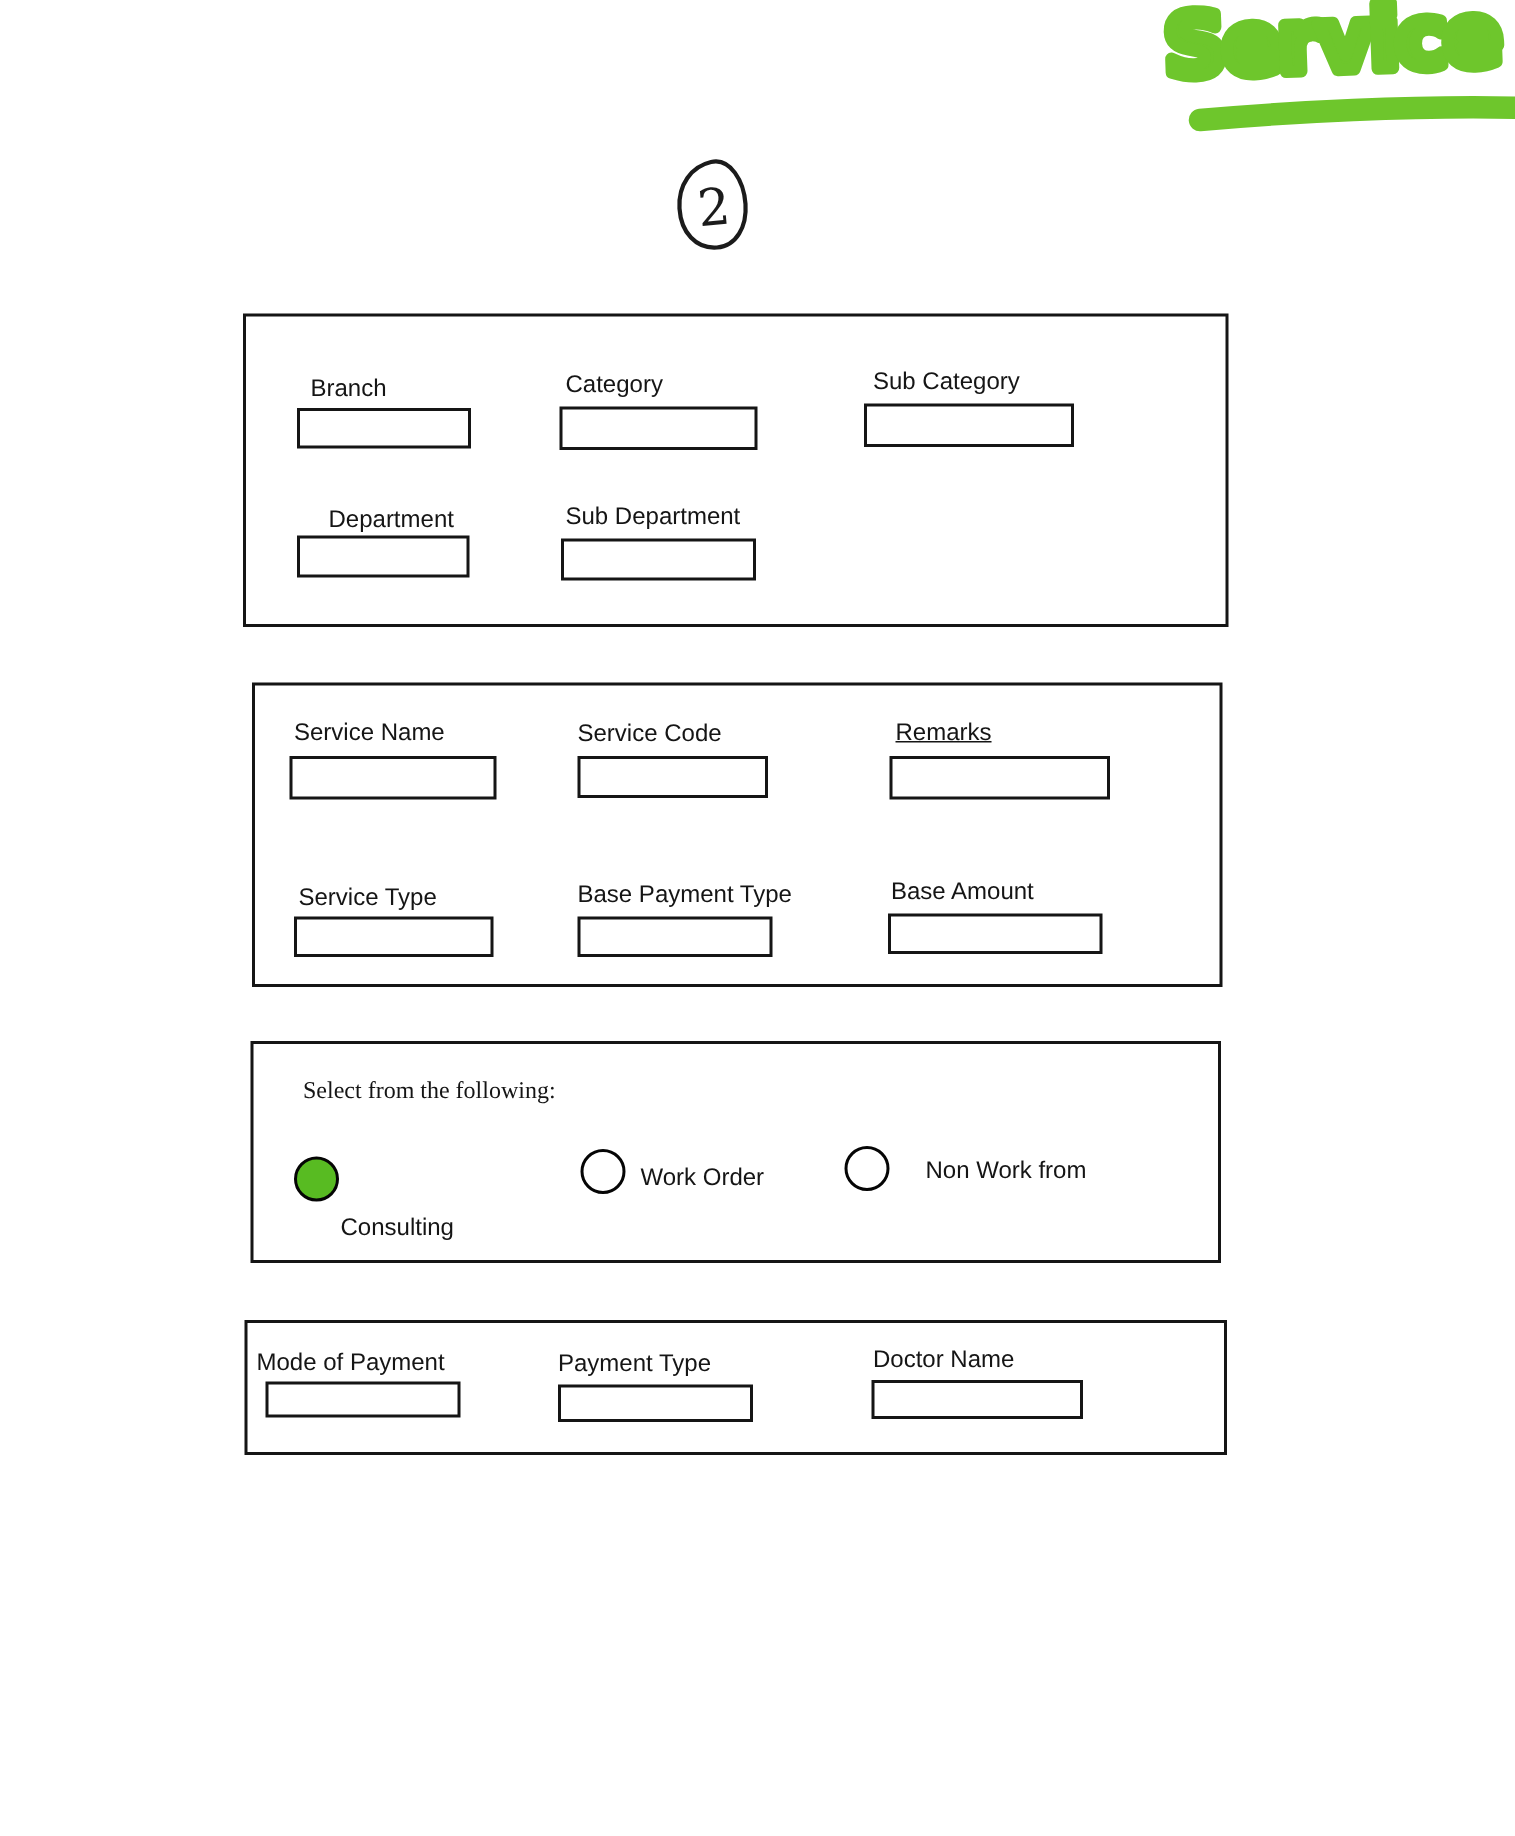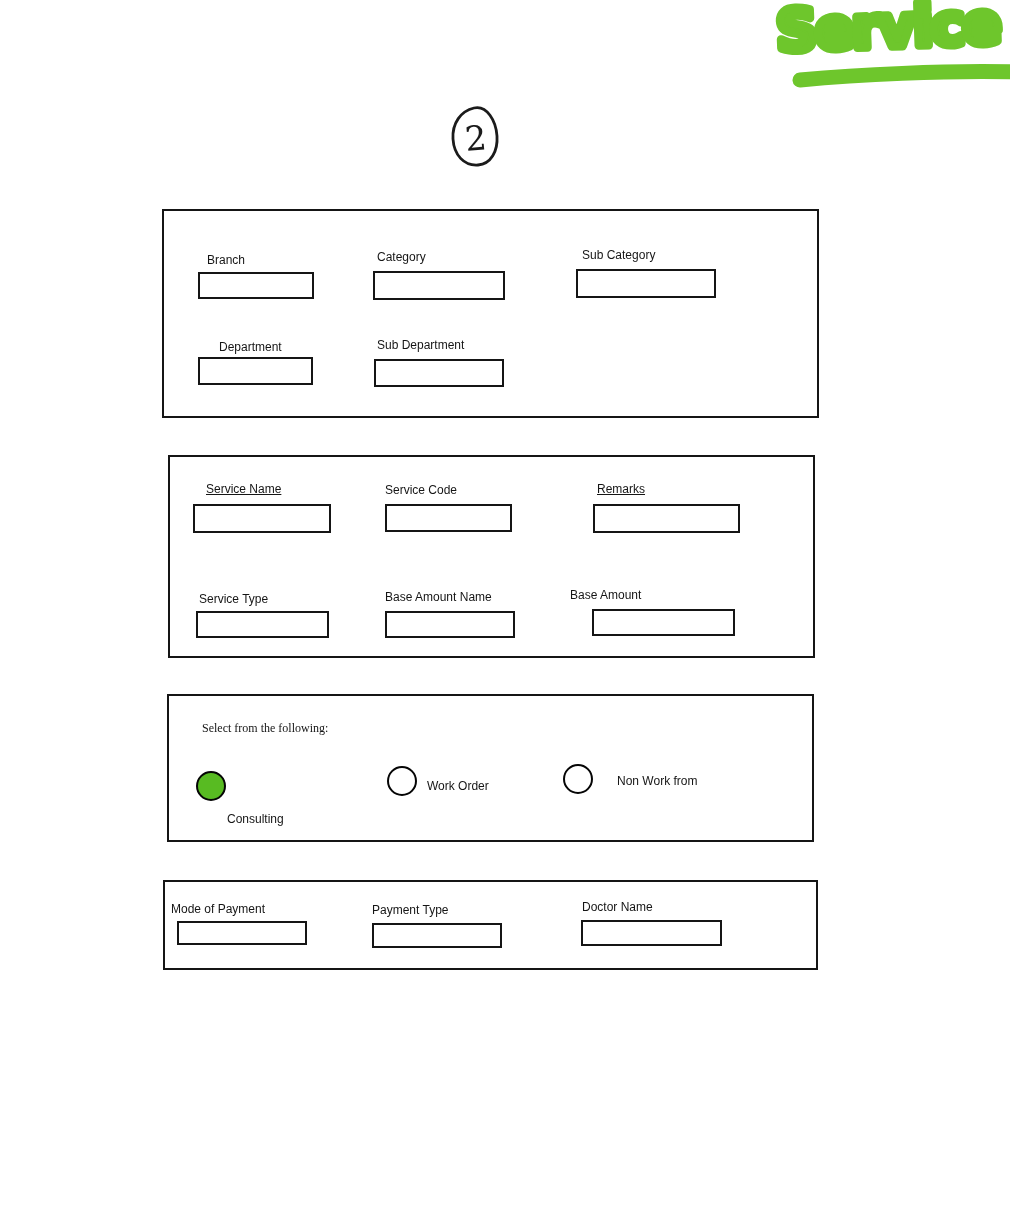--- a/index.html
+++ b/index.html
@@ -6,21 +6,21 @@
   .page {
     position:relative; width:1010px; height:1224px;
     background:#ffffff; overflow:hidden;
     font-family:"Liberation Sans", sans-serif;
   }
   .panel {
     position:absolute; border:2.6px solid var(--ink,#151515);
     background:#fff; box-sizing:border-box;
   }
   .lbl {
-    position:absolute; font-size:12px; line-height:22px;
+    position:absolute; font-size:16px; line-height:22px;
     color:var(--ink,#151515); white-space:nowrap;
   }
   .box {
     position:absolute; border:2.7px solid var(--ink,#151515);
     background:#fff; box-sizing:border-box; padding:0 5px;
     font:16px "Liberation Sans", sans-serif; color:#111;
     border-radius:0; outline:none;
   }
   .radio {
     position:absolute; width:30px; height:30px; border-radius:50%;
@@ -72,36 +72,36 @@
   <input class="box" type="text" style="left: 576px; top: 269px; width: 140px; height: 29px;" value="">
 
   <span class="lbl" style="left:199px; top:336px;margin-left:20px;">Department</span>
   <input class="box" type="text" style="left: 198px; top: 357px; width: 115px; height: 28px;" value="">
 
   <span class="lbl" style="left:377px; top:334px;">Sub Department</span>
   <input class="box" type="text" style="left: 374px; top: 359px; width: 130px; height: 28px;" value="">
 
   <section class="panel" style="left:168px; top:455px; width:647px; height:203px;"></section>
 
-  <span class="lbl" style="left:206px; top:478px;text-decoration:underline;">Service Name</span>
+  <span class="lbl" style="left:196px; top:478px;">Service Name</span>
   <input class="box" type="text" style="left: 193px; top: 504px; width: 138px; height: 29px;" value="">
 
   <span class="lbl" style="left:385px; top:479px;">Service Code</span>
   <input class="box" type="text" style="left: 385px; top: 504px; width: 127px; height: 28px;" value="">
 
   <span class="lbl" style="left:597px; top:478px;text-decoration:underline;">Remarks</span>
   <input class="box" type="text" style="left: 593px; top: 504px; width: 147px; height: 29px;" value="">
 
   <span class="lbl" style="left:199px; top:588px;">Service Type</span>
   <input class="box" type="text" style="left: 196px; top: 611px; width: 133px; height: 27px;" value="">
 
-  <span class="lbl" style="left:385px; top:586px;">Base Amount Name</span>
+  <span class="lbl" style="left:385px; top:586px;">Base Payment Type</span>
   <input class="box" type="text" style="left: 385px; top: 611px; width: 130px; height: 27px;" value="">
 
-  <span class="lbl" style="left:570px; top:584px;">Base Amount</span>
+  <span class="lbl" style="left:594px; top:584px;">Base Amount</span>
   <input class="box" type="text" style="left: 592px; top: 609px; width: 143px; height: 27px;" value="">
 
   <section class="panel" style="left:167px; top:694px; width:647px; height:148px;"></section>
 
   <span class="lbl" style="left:202px; top:717px;font-family:Liberation Serif, serif;">Select from the following:</span>
 
   <span class="radio selected" style="left:196px; top:771px;"></span>
   <span class="lbl" style="left:227px; top:776px;margin-top:32px;">Consulting</span>
 
   <span class="radio" style="left:387px; top:766px;"></span>

